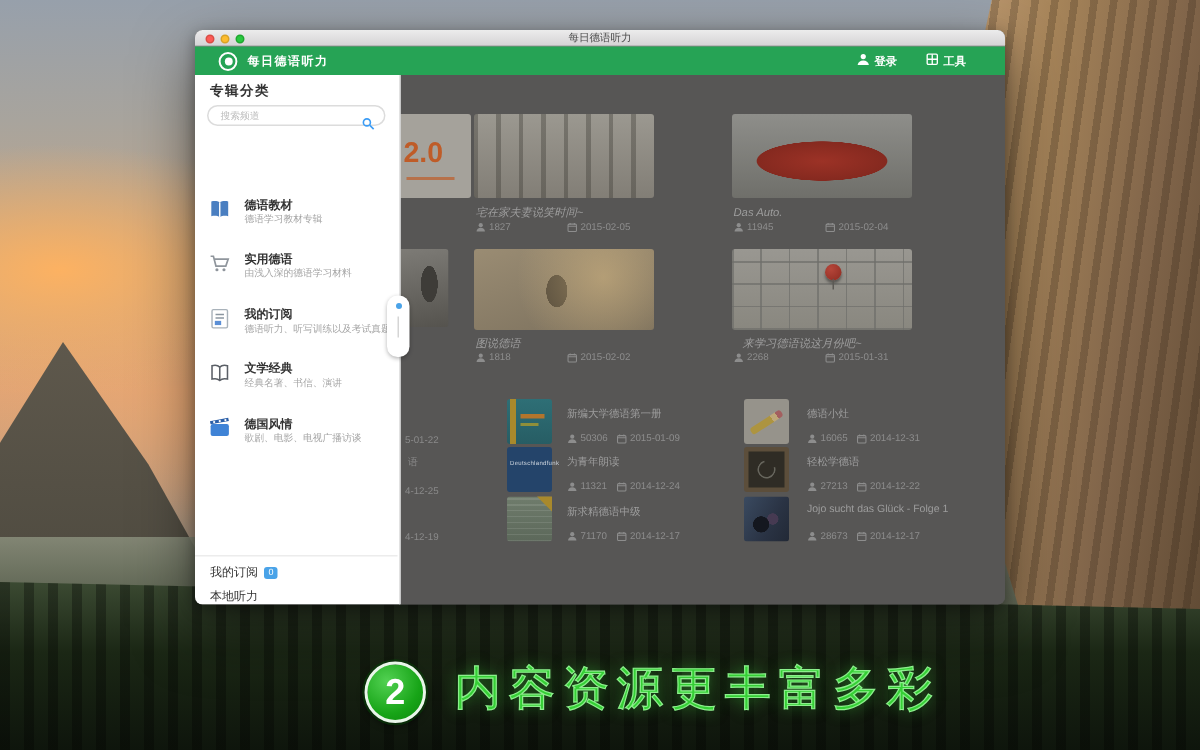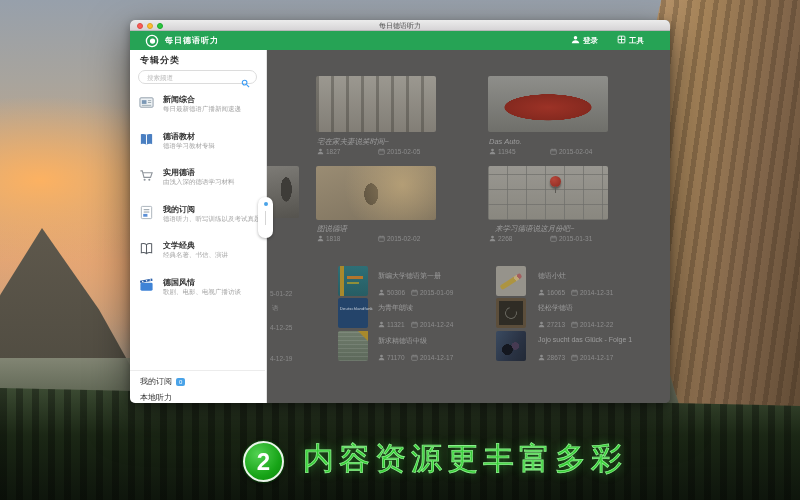--- a/index.html
+++ b/index.html
@@ -209,33 +209,20 @@
         <div class="searchbox">
           <input placeholder="搜索频道" style="">
           <span class="search-ic">
             <svg width="9" height="9" viewBox="0 0 10 10" fill="none" stroke="#3b9cf5" stroke-width="1.2">
                 <circle cx="4" cy="4" r="2.6"></circle>
                 <line x1="6.2" y1="6.2" x2="9" y2="9"></line>
               </svg>
           </span>
         </div>
 
-        <div class="sb-item" style="top:44px">
-          <span class="sb-ic">
-            <svg width="15" height="15" viewBox="0 0 16 16">
-                <rect x="1" y="3" width="14" height="10" rx="1" fill="#eef2f5" stroke="#8c9aa6" stroke-width="1"></rect>
-                <rect x="3" y="5.5" width="5" height="4" fill="#7b98b5"></rect>
-                <line x1="9.5" y1="6" x2="13" y2="6" stroke="#9aa7b0"></line>
-                <line x1="9.5" y1="8" x2="13" y2="8" stroke="#9aa7b0"></line>
-                <line x1="3" y1="11" x2="13" y2="11" stroke="#9aa7b0"></line>
-              </svg>
-          </span>
-          <span class="sb-item-title">新闻综合</span>
-          <span class="sb-item-sub">每日最新德语广播新闻速递</span>
-        </div>
         <div class="sb-item" style="top:81px">
           <span class="sb-ic">
             <svg width="15" height="15" viewBox="0 0 16 16">
                 <path d="M8 3C6.5 2 4 1.8 2 2.4V13c2-.6 4.5-.4 6 .6 1.5-1 4-1.2 6-.6V2.4C12 1.8 9.5 2 8 3z" fill="#4a7fc1"></path>
                 <line x1="8" y1="3" x2="8" y2="13.5" stroke="#fff" stroke-width="1"></line>
               </svg>
           </span>
           <span class="sb-item-title">德语教材</span>
           <span class="sb-item-sub">德语学习教材专辑</span>
         </div>
@@ -296,20 +283,24 @@
         </div>
       </div>
 
       <div class="handle">
         <span class="dot"></span>
         <span class="bar"></span>
       </div>
 
       <div class="main">
 
+        <div class="partial1">
+          <span class="v2">2.0</span>
+          <span class="v2bar"></span>
+        </div>
 
         <div class="thumb th-construction" style="left:49px;top:26px"></div>
         <div class="card-title" style="left:50px;top:87px">宅在家夫妻说笑时间~</div>
         <div class="stats" style="left:50px;top:98px">
           <svg width="7" height="7" viewBox="0 0 10 10" fill="#8d8d8d">
               <circle cx="5" cy="3" r="2"></circle>
               <path d="M1 9c0-2.2 1.8-3.5 4-3.5S9 6.8 9 9z"></path>
             </svg>
           <span class="num">1827</span>
           <svg width="7" height="7" viewBox="0 0 10 10" fill="none" stroke="#8d8d8d">

